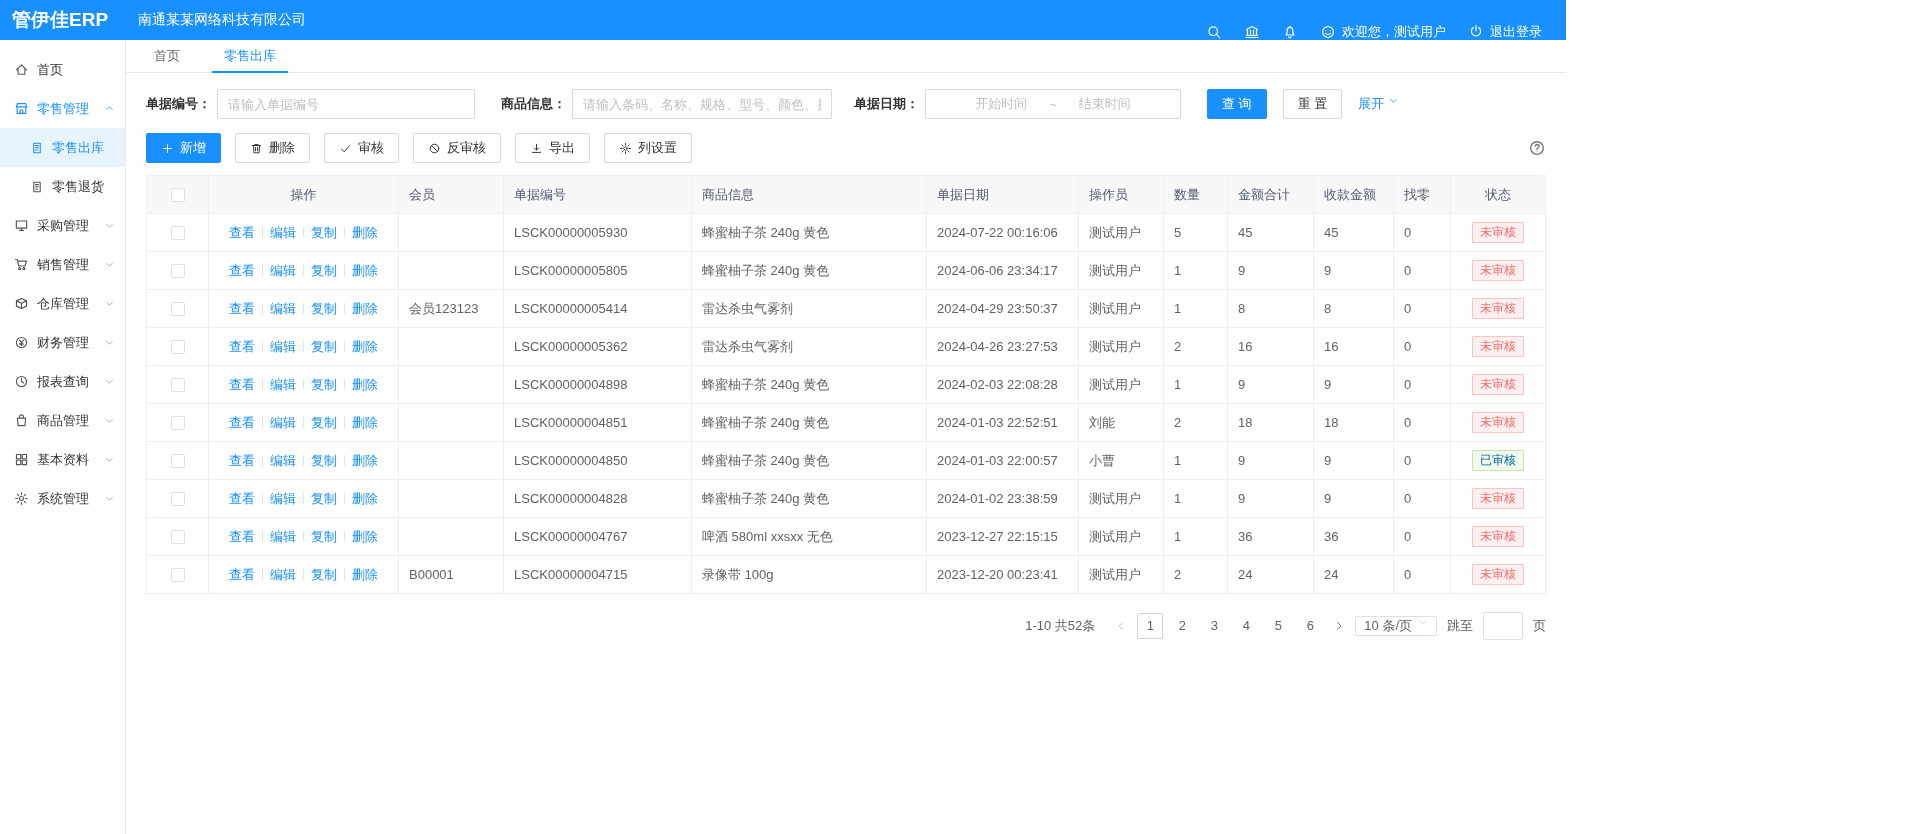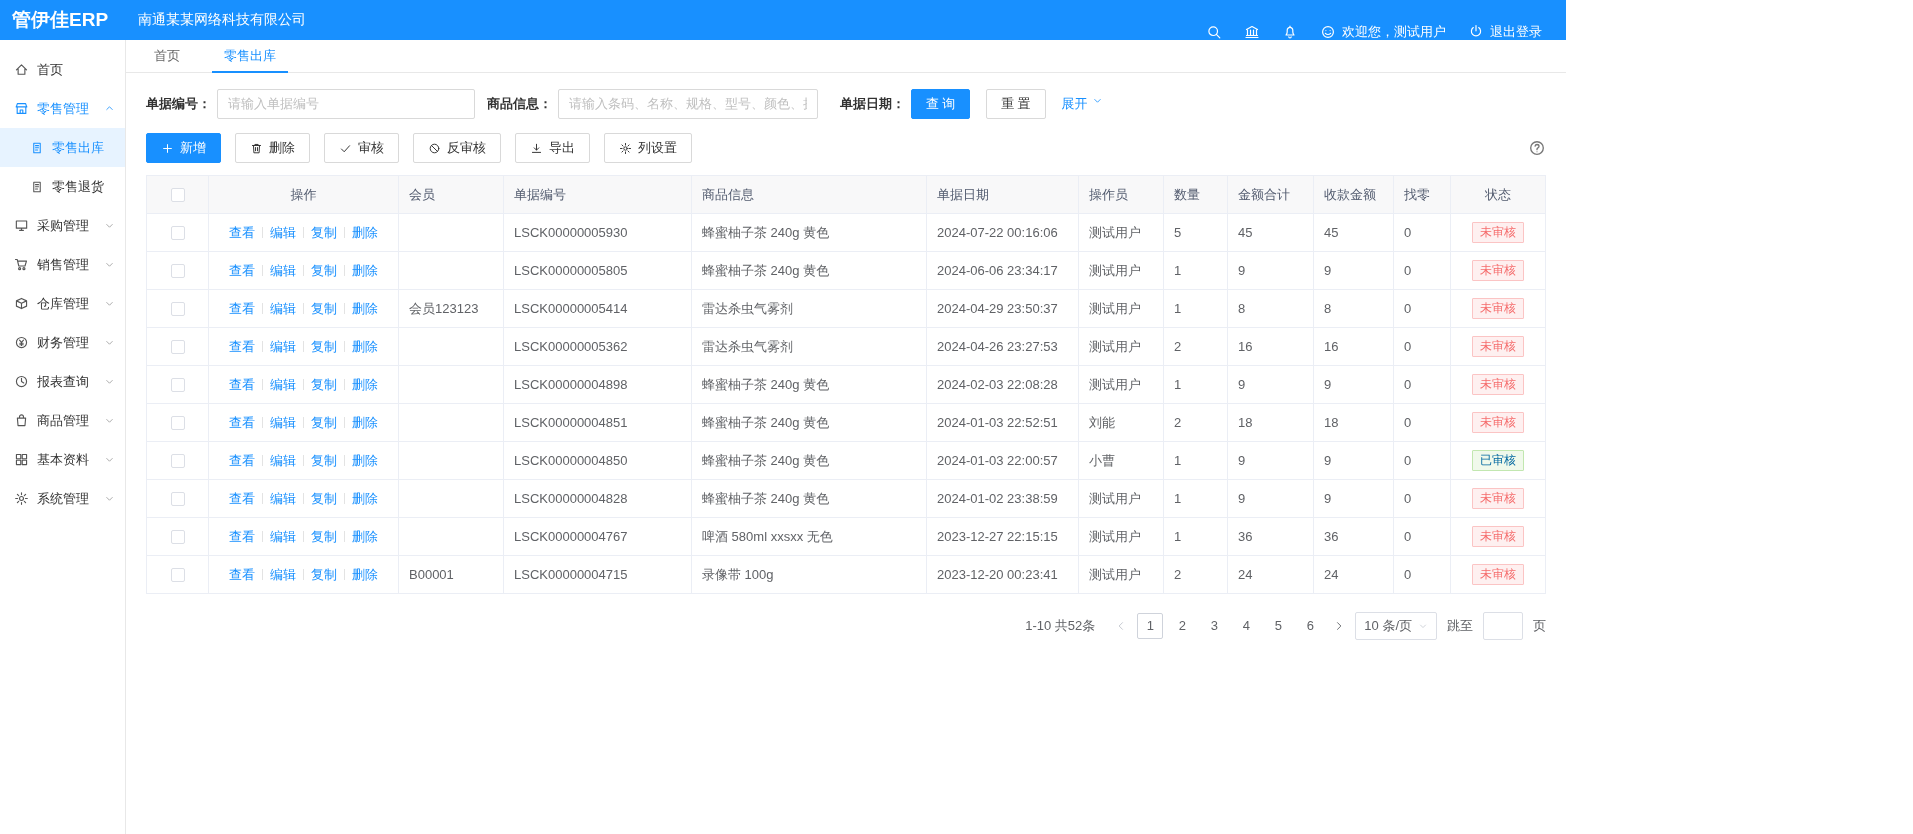--- a/index.html
+++ b/index.html
@@ -29,25 +29,25 @@
   .submenu-item.active{background:#e7f3ff;color:var(--primary);}
   .submenu-item.active .icn{color:var(--primary);}
   
   .main{flex:1;display:flex;flex-direction:column;min-width:0;}
   .tabbar{height:33px;border-bottom:1px solid var(--border);display:flex;align-items:stretch;padding-left:24px;gap:36px;flex-shrink:0;}
   .tab{display:flex;align-items:center;color:#666;position:relative;padding:0 4px;white-space:nowrap;}
   .tab.active{color:var(--primary);}
   .tab.active::after{content:'';position:absolute;left:-8px;right:-8px;bottom:-1px;height:2px;background:var(--primary);}
   .content{flex:1;padding:0 20px;overflow:hidden;}
   
-  .filters{display:flex;align-items:center;margin-top:16px;font-family:Liberation Serif, serif;}
+  .filters{display:flex;align-items:center;margin-top:16px;}
   .filter-label{font-weight:bold;color:#333;margin-right:6px;white-space:nowrap;}
   .inp{height:30px;border:1px solid #d9d9d9;border-radius:2px;padding:0 10px;font-size:13px;color:#333;outline:none;font-family:inherit;background:#fff;}
   .inp::placeholder{color:#bfbfbf;}
-  .w-bill{width:258px;margin-right:12px;}
+  .w-bill{width:258px;margin-right:26px;}
   .w-prod{width:260px;margin-right:22px;}
   .date-range{width:256px;height:30px;border:1px solid #d9d9d9;border-radius:2px;display:flex;align-items:center;justify-content:center;gap:22px;color:#bfbfbf;margin-right:26px;white-space:nowrap;}
   .btn{height:30px;padding:8px 14px;border:1px solid #d9d9d9;border-radius:2px;background:#fff;color:#333;font-size:13px;display:inline-flex;align-items:center;gap:6px;font-family:inherit;white-space:nowrap;}
   .btn.primary{background:var(--primary);border-color:var(--primary);color:#fff;}
   .btn .bicon{width:13px;height:13px;}
   .reset-btn{margin-left:16px;}
   .expand-link{color:var(--primary);display:inline-flex;gap:4px;margin-left:16px;white-space:nowrap;}
   .expand-link .icn{width:11px;height:11px;}
   
   .toolbar{display:flex;align-items:center;margin-top:14px;}
@@ -69,21 +69,21 @@
   .badge-red{color:#f56c6c;background:#fef0f0;border:1px solid #fbc4c4;}
   .badge-green{color:#0369a1;background:#f0f9eb;border:1px solid #c2e7b0;}
   
   .pager{display:flex;align-items:center;justify-content:flex-end;gap:10px;margin-top:18px;color:#606266;}
   .pg-total{margin-right:10px;}
   .pg-chev{width:12px;height:12px;color:#c0c4cc;display:inline-flex;}
   .pg-chev.enabled{color:#606266;}
   .pages{display:flex;gap:6px;}
   .page-num{min-width:26px;height:26px;line-height:26px;text-align:center;border-radius:2px;}
   .page-num.active{border:1px solid #cfd3db;line-height:24px;}
-  .page-size{height:28px;border:1px solid #dcdfe6;border-radius:2px;display:inline-flex;align-items:center;gap:6px;padding:0 8px;color:#606266;white-space:nowrap;}
+  .page-size{height:20px;border:1px solid #dcdfe6;border-radius:2px;display:inline-flex;align-items:flex-start;gap:6px;padding:0 8px;color:#606266;white-space:nowrap;}
   .page-size .icn{width:10px;height:10px;color:#c0c4cc;}
   .jump-input{width:40px;height:28px;border:1px solid #dcdfe6;border-radius:2px;outline:none;padding:0 4px;font-family:inherit;}
 </style>
 </head>
 <body>
 
 <div class="app" data-interactable="false">
 
   <header class="header" data-interactable="false">
     <div class="logo" data-interactable="false">管伊佳ERP</div>
@@ -289,20 +289,25 @@
         </div>
 
       <div class="content" data-interactable="false">
 
         <div class="filters" data-interactable="false">
           <span class="filter-label" data-interactable="false">单据编号：</span>
           <input class="inp w-bill" data-interactable="true" placeholder="请输入单据编号" style="">
           <span class="filter-label" data-interactable="false">商品信息：</span>
           <input class="inp w-prod" data-interactable="true" placeholder="请输入条码、名称、规格、型号、颜色、扩展..." style="">
           <span class="filter-label" data-interactable="false">单据日期：</span>
+          <div class="date-range" data-interactable="true">
+            <span data-interactable="false">开始时间</span>
+            <span data-interactable="false">~</span>
+            <span data-interactable="false">结束时间</span>
+          </div>
           <button class="btn primary" data-interactable="true">查 询</button>
           <button class="btn reset-btn" data-interactable="true">重 置</button>
           <span class="expand-link" data-interactable="true">
             <span data-interactable="false">展开</span>
             <span class="icn" data-interactable="false">
                 <svg viewBox="0 0 16 16" fill="none" stroke="currentColor" stroke-width="1.2" stroke-linecap="round" stroke-linejoin="round">
                   <path d="M4 6.5 8 10.5 12 6.5"></path>
                 </svg>
               </span>
           </span>

